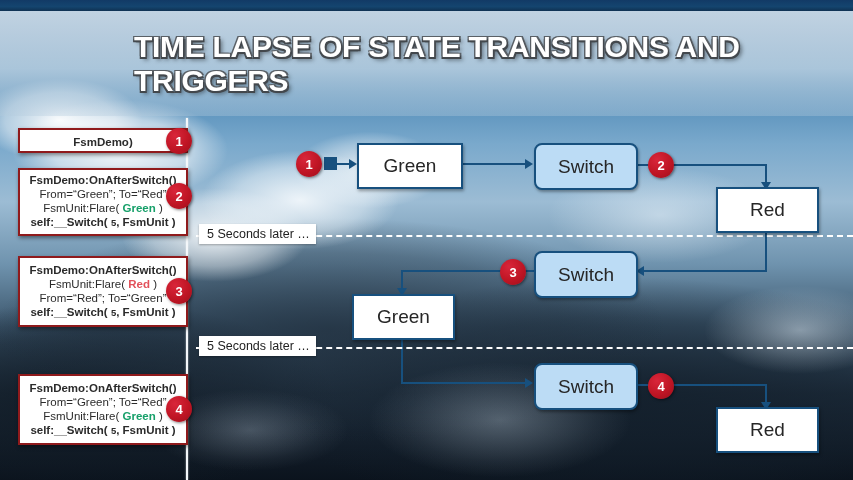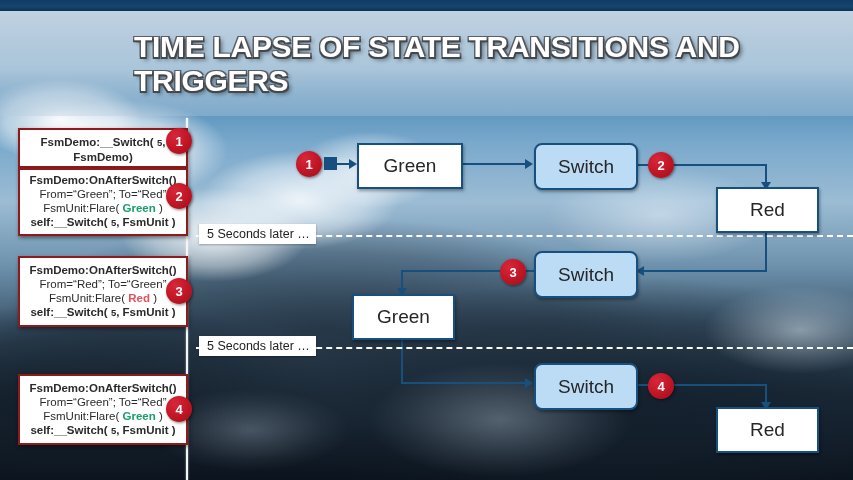--- a/index.html
+++ b/index.html
@@ -118,37 +118,36 @@
 <div id="slide">
 
   <div id="topband"></div>
   <div id="hazeband"></div>
 
   <div id="title">Time Lapse of State Transitions and Triggers</div>
 
   <div id="divider"></div>
 
   <div class="card" id="card1">
-    <span class="ln b"><span>FsmDemo:__Switch( </span><span class="sub">5</span><span>,</span></span>
     <span class="ln b">FsmDemo)</span>
   </div>
   <div class="badge" style="left:166px;top:128px;">1</div>
 
   <div class="card" id="card1b">
     <span class="ln b">FsmDemo:OnAfterSwitch()</span>
     <span class="ln">From=“Green”; To=“Red”</span>
     <span class="ln"><span>FsmUnit:Flare( </span><span class="kw-green">Green</span><span> )</span></span>
     <span class="ln b"><span>self:__Switch( </span><span class="sub">5</span><span>, FsmUnit )</span></span>
   </div>
   <div class="badge" style="left:166px;top:183px;">2</div>
 
   <div class="card" id="card2">
     <span class="ln b">FsmDemo:OnAfterSwitch()</span>
+    <span class="ln"><span>FsmUnit:Flare( </span><span class="kw-red">Red</span><span> )</span></span>
     <span class="ln">From=“Red”; To=“Green”</span>
-    <span class="ln"><span>FsmUnit:Flare( </span><span class="kw-red">Red</span><span> )</span></span>
     <span class="ln b"><span>self:__Switch( </span><span class="sub">5</span><span>, FsmUnit )</span></span>
   </div>
   <div class="badge" style="left:166px;top:278px;">3</div>
 
   <div class="card" id="card3">
     <span class="ln b">FsmDemo:OnAfterSwitch()</span>
     <span class="ln">From=“Green”; To=“Red”</span>
     <span class="ln"><span>FsmUnit:Flare( </span><span class="kw-green">Green</span><span> )</span></span>
     <span class="ln b"><span>self:__Switch( </span><span class="sub">5</span><span>, FsmUnit )</span></span>
   </div>

